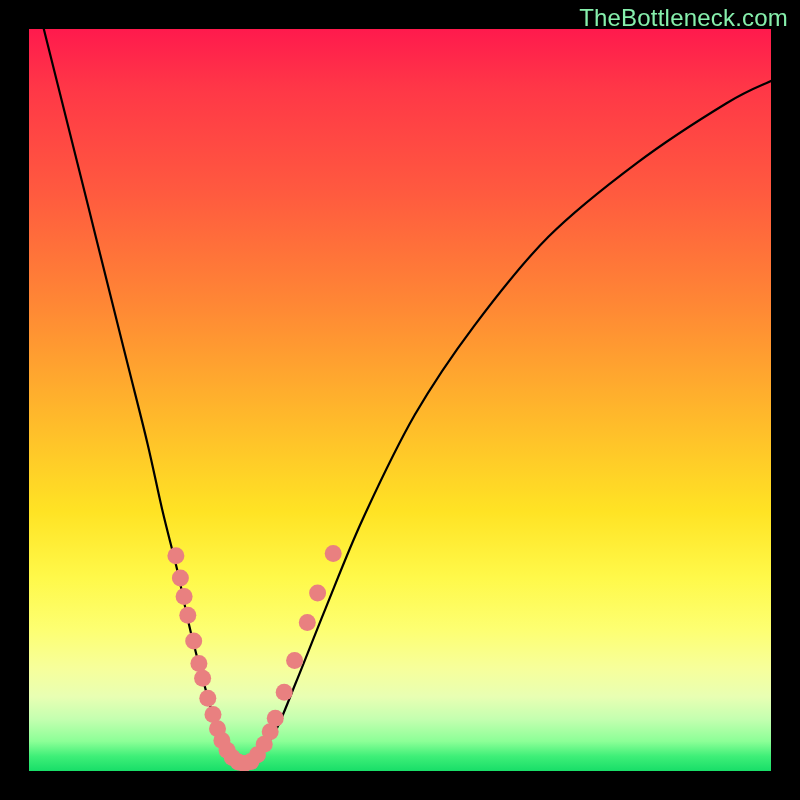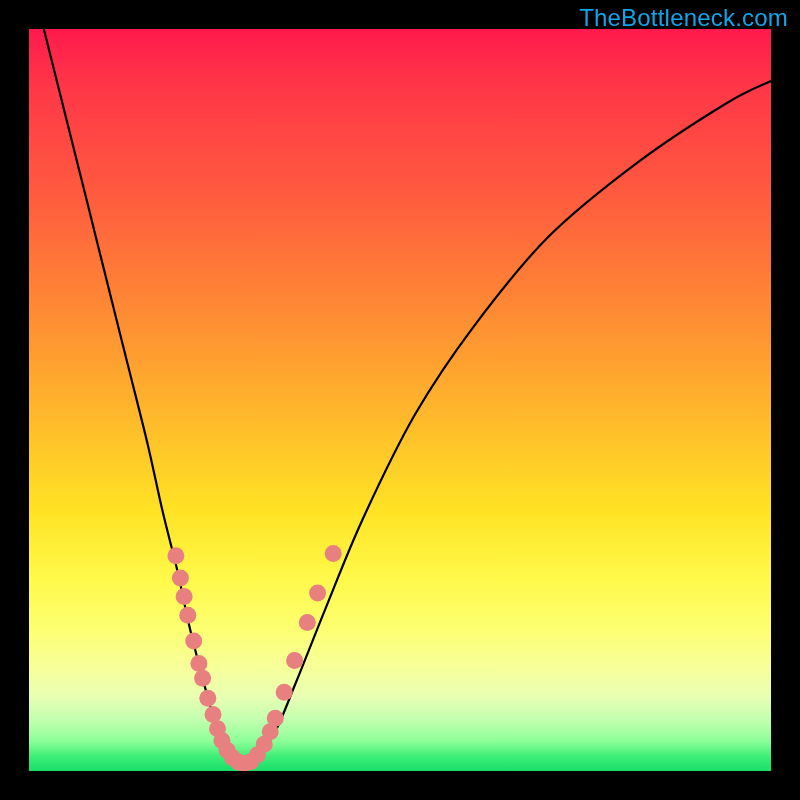--- a/index.html
+++ b/index.html
@@ -39,21 +39,21 @@
       #c4ffb0 93%,
       #8cff97 96%,
       #3fef78 98%,
       #18de68 100%
     );
   }
   .watermark {
     position: absolute;
     top: 4px;
     right: 12px;
-    color: #0ea5e9;
+    color: #86efac;
     font-size: 24px;
     font-weight: 400;
     letter-spacing: 0.2px;
     user-select: none;
   }
   svg.curve {
     position: absolute;
     left: 0;
     top: 0;
     width: 742px;

